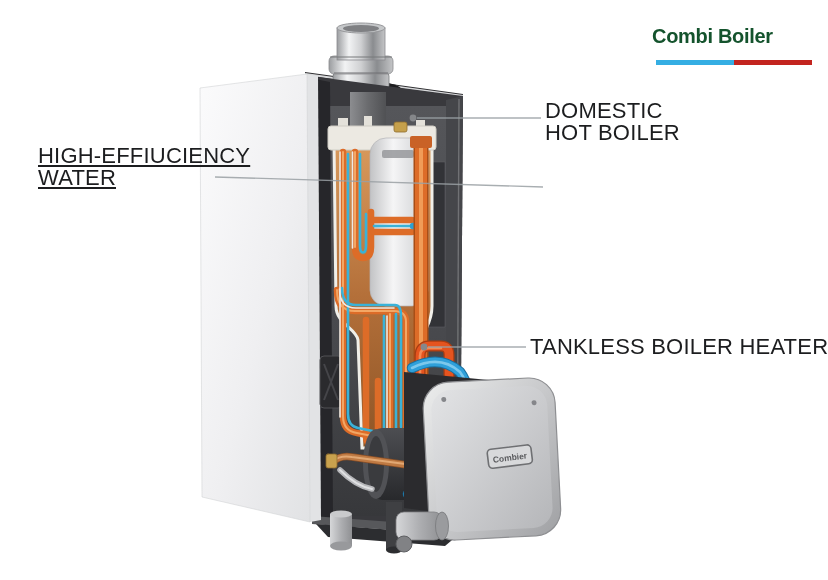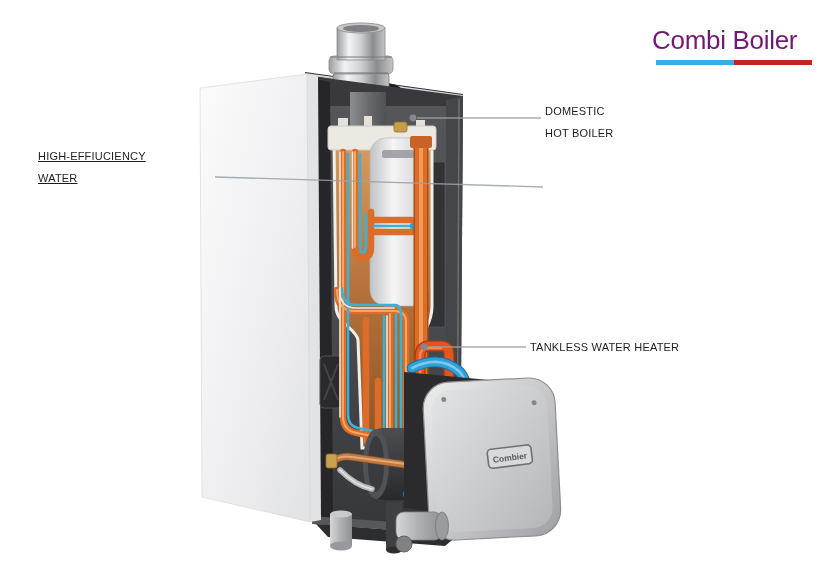--- a/index.html
+++ b/index.html
@@ -2,28 +2,28 @@
 <html><head>
 <meta charset="utf-8">
 <style>
   html,body{margin:0;padding:0;background:#ffffff;}
   .stage{
     position:relative;width:828px;height:580px;background:#ffffff;overflow:hidden;
     font-family:"Liberation Sans",sans-serif;
   }
   .stage svg{position:absolute;left:0;top:0;}
   .callout{
-    position:absolute;color:#1c1d1f;font-size:11px;line-height:22px;
+    position:absolute;color:#1c1d1f;font-size:22px;line-height:22px;
     letter-spacing:.2px;white-space:nowrap;
   }
   .brand{
     position:absolute;left:652px;top:25px;width:166px;text-align:left;
   }
   .brand-title{
-    font-size:26px;font-weight:normal;color:#701a75;letter-spacing:-.3px;white-space:nowrap;
+    font-size:20px;font-weight:bold;color:#14532d;letter-spacing:-.3px;white-space:nowrap;
   }
   .brand-underline{
     position:absolute;left:4px;top:35px;width:156px;height:4.5px;display:flex;
   }
   .brand-underline span{flex:1;height:100%;}
 </style>
 </head>
 <body>
 
 <div class="stage">
@@ -253,16 +253,16 @@
     <div>HIGH-EFFIUCIENCY</div>
     <div>WATER</div>
   </div>
 
   <div class="callout" style="left:545px;top:100px;">
     <div>DOMESTIC</div>
     <div>HOT BOILER</div>
   </div>
 
   <div class="callout" style="left:530px;top:336px;">
-    <div>TANKLESS WATER HEATER</div>
+    <div>TANKLESS BOILER HEATER</div>
   </div>
 
 </div>
 
 </body></html>

